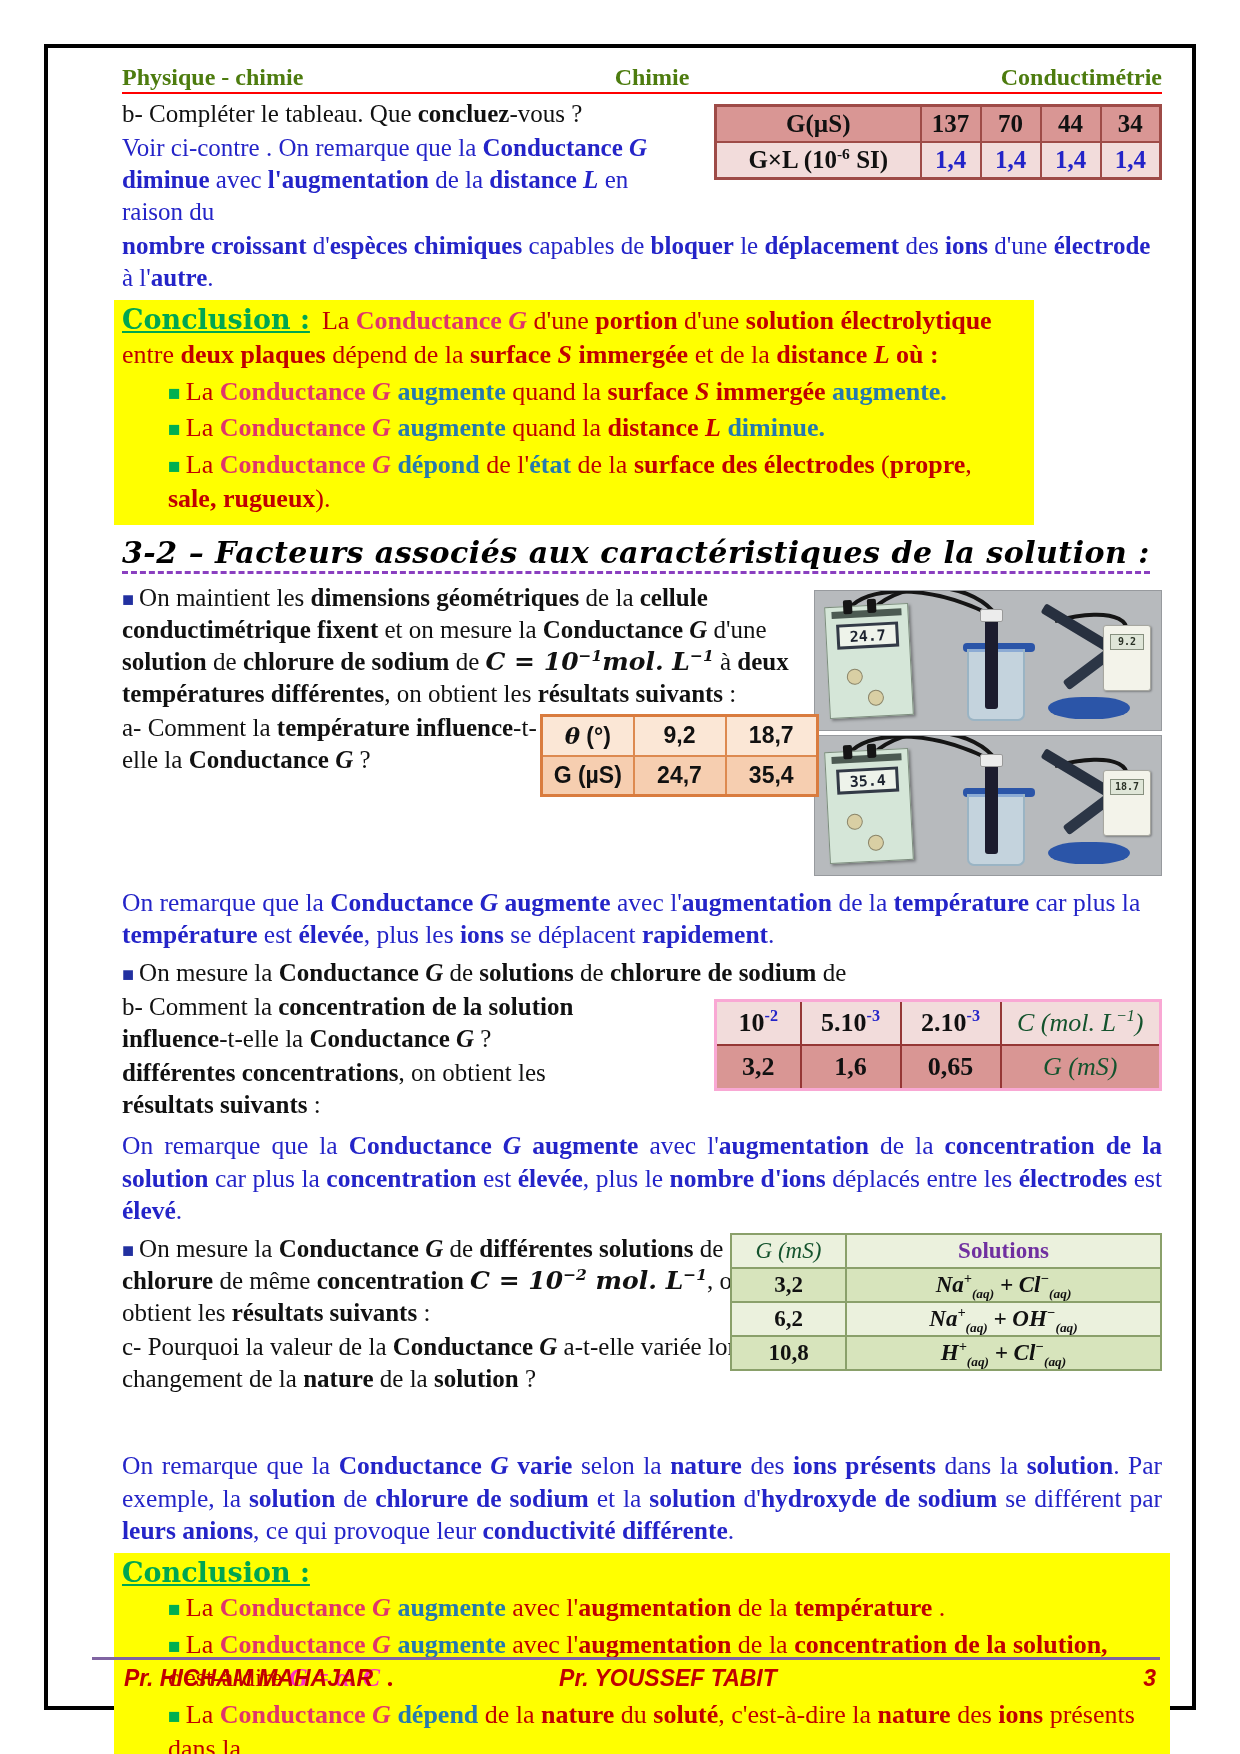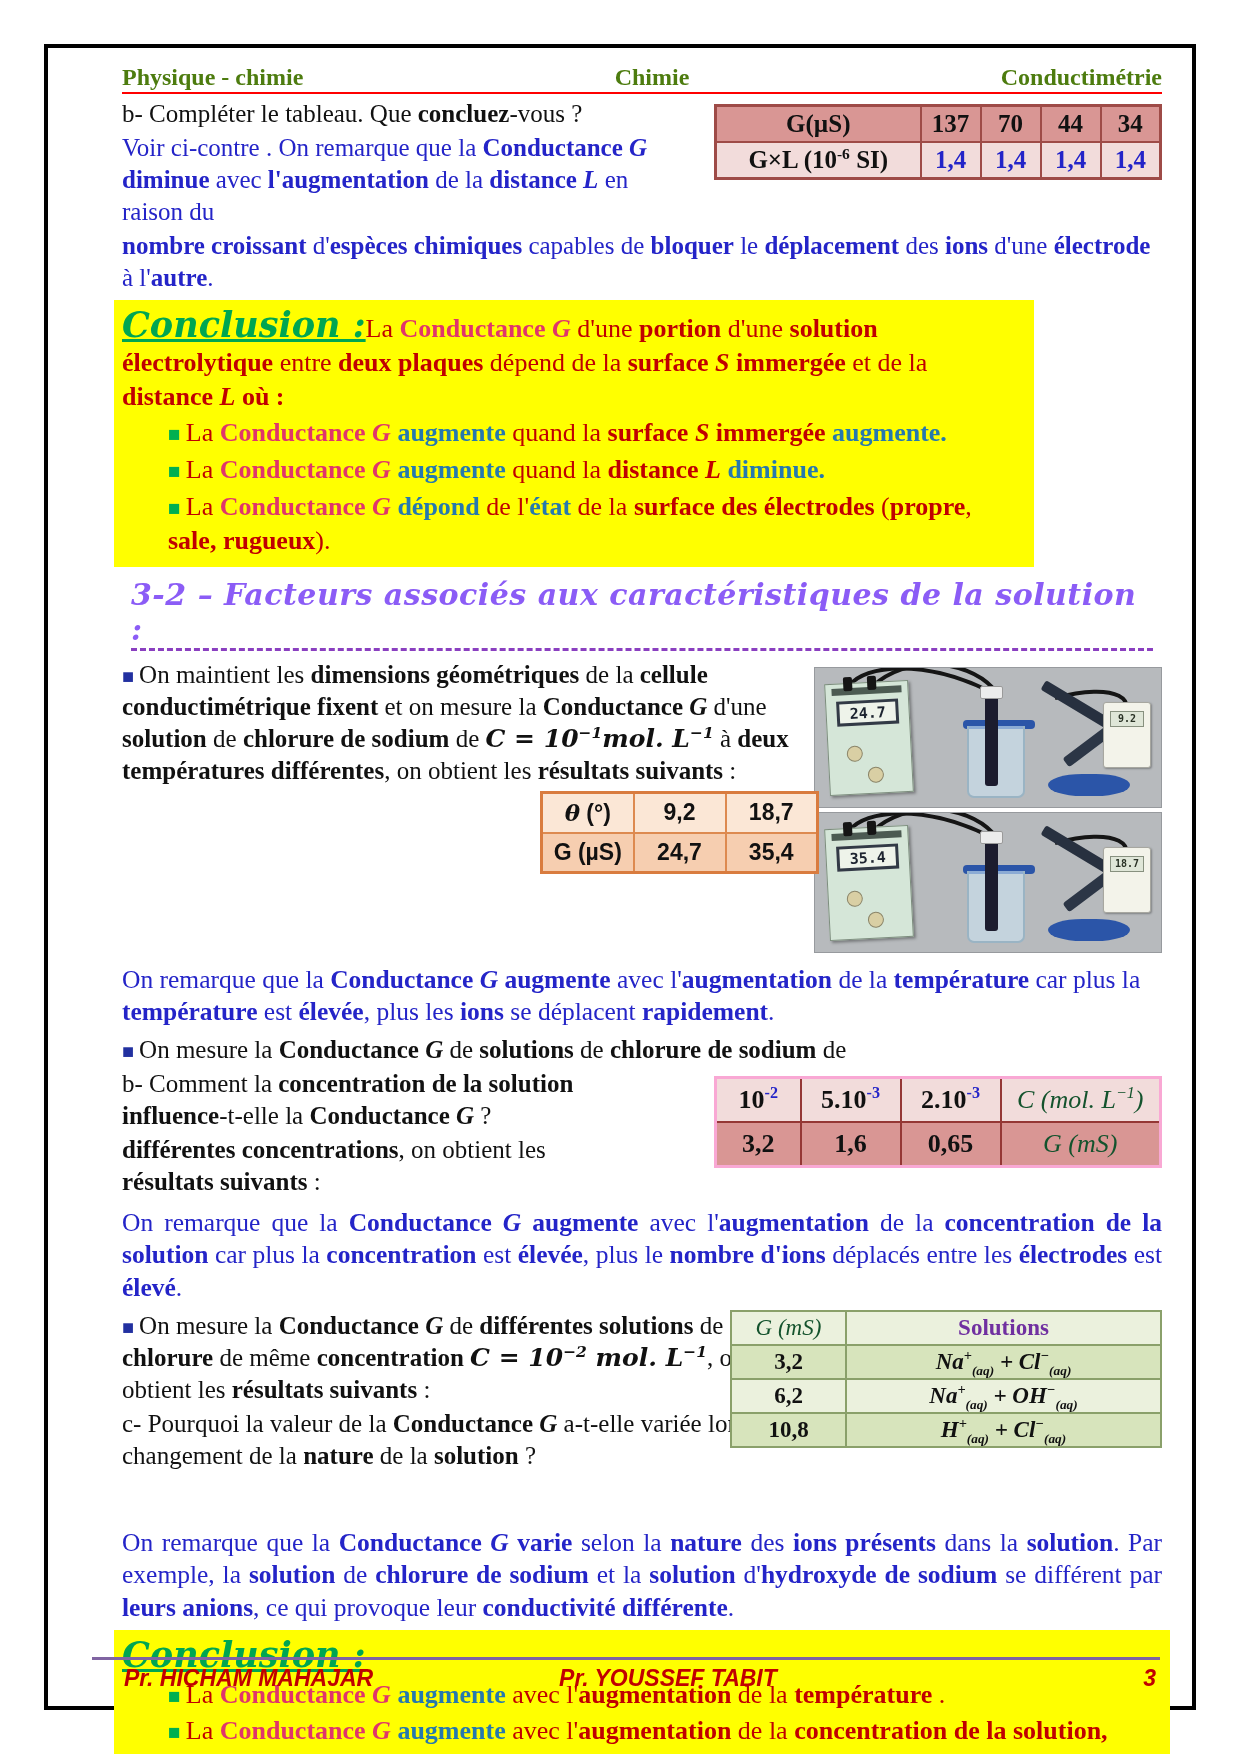--- a/index.html
+++ b/index.html
@@ -60,28 +60,28 @@
   .sol { border:2px solid #8aa06a; position:absolute; right:0; top:0; }
   .sol td { border:2px solid #8aa06a; padding:3px 10px; font-size:23px; }
   .bgp1 { background:#f2dcdb; } .bgp2 { background:#d99694; }
   .bgo1 { background:#fbe7d6; } .bgo2 { background:#f6ceb0; }
   .bgg1 { background:#ebf1dd; } .bgg2 { background:#d7e4bc; }
 
   
   .yellow { background:#ffff00; }
   .c1 { margin:6px 0 2px -8px; width:920px; padding:4px 10px 6px 8px; }
   .c2 { margin:4px 0 0 -8px; width:calc(100% + 16px); padding:4px 10px 10px 8px; }
-  .ctitle { font-family:"DejaVu Serif",serif; font-style:italic; font-weight:bold;
-            font-size:35px; color:#00a651; text-decoration:underline; }
+  .ctitle { font-family:"DejaVu Serif",serif; font-weight:bold;
+            font-size:27px; color:#00a651; text-decoration:underline; margin-right:12px; }
   .cintro { font-size:26px; line-height:1.3; }
   .cbul { padding-left:46px; font-size:26px; line-height:1.3; margin:3px 0; }
 
   .h32 { display:inline-block; font-family:"DejaVu Serif",serif; font-style:italic;
-         font-weight:bold; font-size:30px; color:#8b5cf6; letter-spacing:.5px;
-         border-bottom:3px dashed #8a3fc0; padding-bottom:1px; margin:8px 9px 6px; }
+         font-weight:bold; font-size:30px; color:#000000; letter-spacing:.5px;
+         border-bottom:3px dashed #8a3fc0; padding-bottom:1px; margin:8px 0 6px; }
 
   
   .sec1 { position:relative; min-height:182px; margin-top:4px; }
   .sec32 { position:relative; height:300px; margin-top:2px; }
   .sec3 { position:relative; height:168px; margin-top:2px; }
   .sec4 { position:relative; height:212px; margin-top:2px; }
   .ans { font-size:25.5px; line-height:1.28; margin:5px 0; }
   .just { text-align:justify; }
 
   
@@ -231,20 +231,21 @@
         </tr>
         <tr>
           <td class="bgo2"><span class="th">G (µS)</span></td>
           <td class="bgo2"><span class="th">24,7</span></td>
           <td class="bgo2"><span class="th">35,4</span></td>
         </tr>
       </tbody>
         </table>
 
       <p class="t" style="width:705px"><span class="nsq">■ </span><span class="k">On maintient les </span><span class="kb">dimensions géométriques</span><span class="k"> de la </span><span class="kb">cellule conductimétrique fixent</span><span class="k"> et on mesure la </span><span class="kb">Conductance </span><span class="kbi">G</span><span class="k"> d'une </span><span class="kb">solution</span><span class="k"> de </span><span class="kb">chlorure de sodium</span><span class="k"> de </span><span class="mt">C = 10</span><sup class="mt">−1</sup><span class="mt">mol. L</span><sup class="mt">−1</sup><span class="k"> à </span><span class="kb">deux températures différentes</span><span class="k">, on obtient les </span><span class="kb">résultats suivants</span><span class="k"> :</span></p>
+      <p class="t" style="width:425px"><span class="k">a- Comment la </span><span class="kb">température influence</span><span class="k">-t-elle la </span><span class="kb">Conductance </span><span class="kbi">G</span><span class="k"> ?</span></p>
     </div>
 
     <p class="ans"><span class="bl">On remarque que la </span><span class="blb">Conductance </span><span class="blbi">G</span><span class="bl"> </span><span class="blb">augmente</span><span class="bl"> avec l'</span><span class="blb">augmentation</span><span class="bl"> de la </span><span class="blb">température</span><span class="bl"> car plus la </span><span class="blb">température</span><span class="bl"> est </span><span class="blb">élevée</span><span class="bl">, plus les </span><span class="blb">ions</span><span class="bl"> se déplacent </span><span class="blb">rapidement</span><span class="bl">.</span></p>
 
     <div class="sec3">
       <table class="conc">
         <tbody>
             <tr>
           <td class="bgp1" style="min-width:85px"><span class="kb">10</span><sup class="supb">-2</sup></td>
           <td class="bgp1" style="min-width:100px"><span class="kb">5.10</span><sup class="supb">-3</sup></td>

